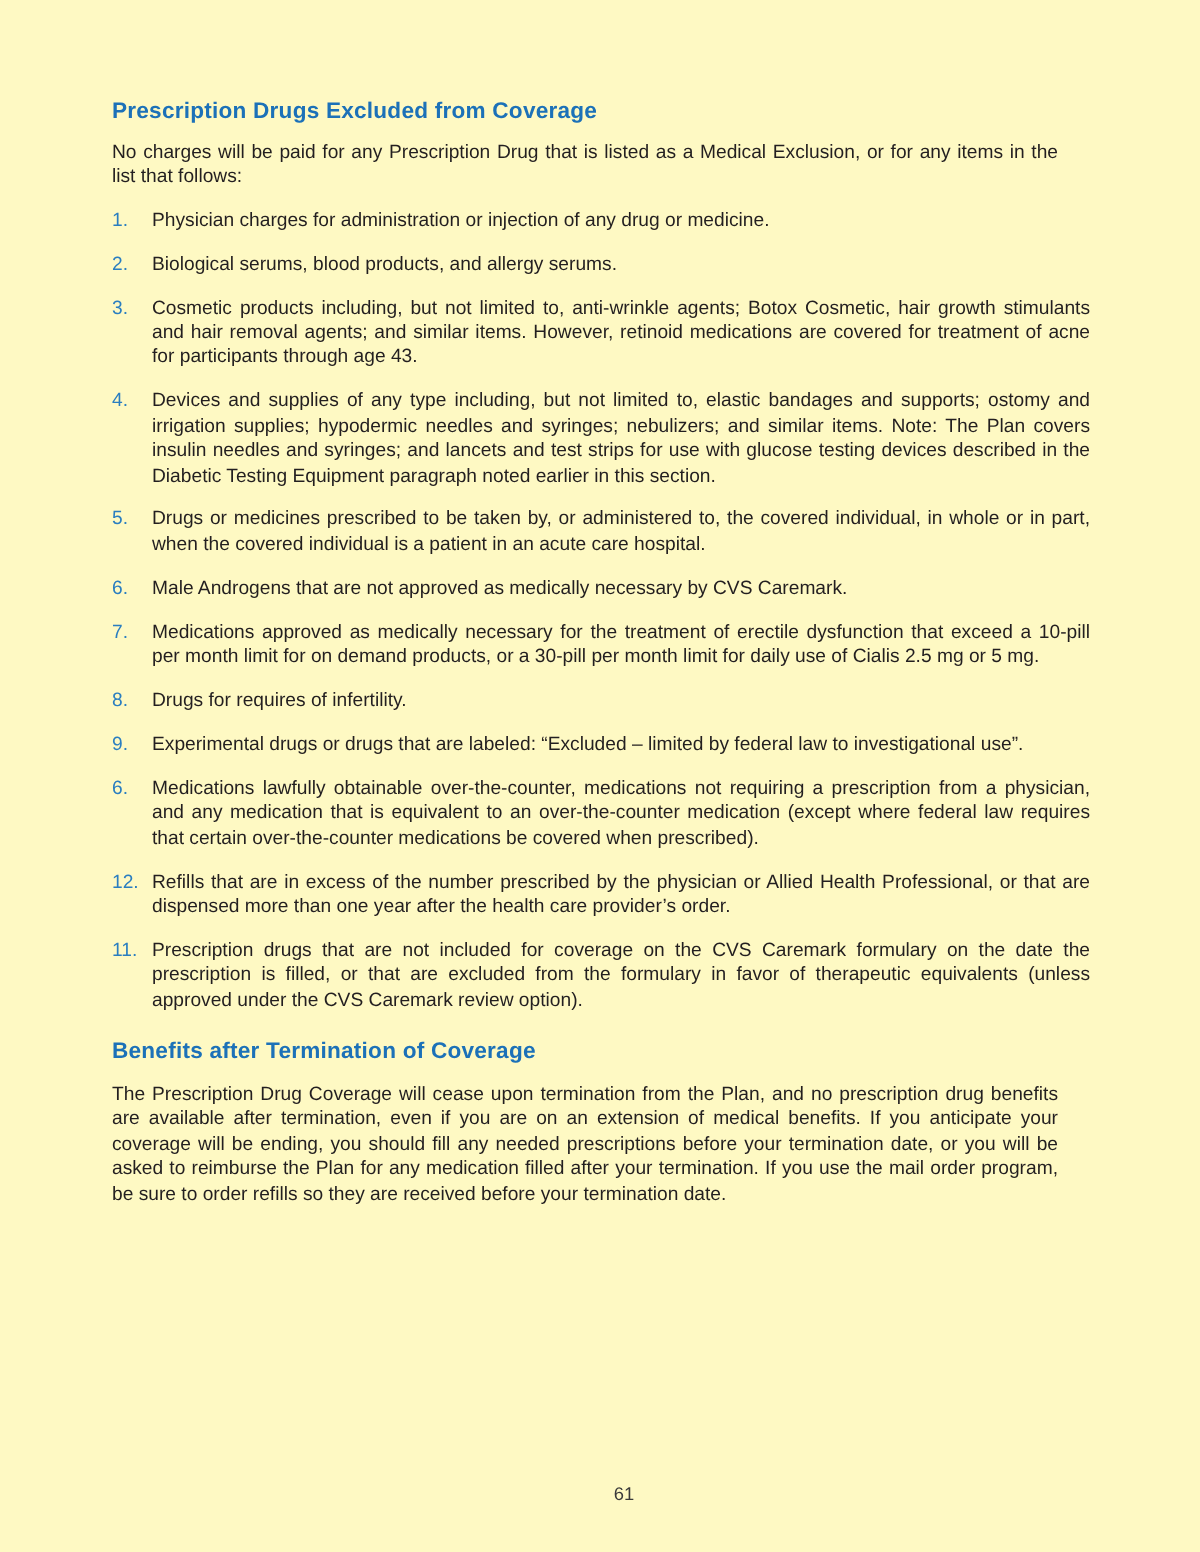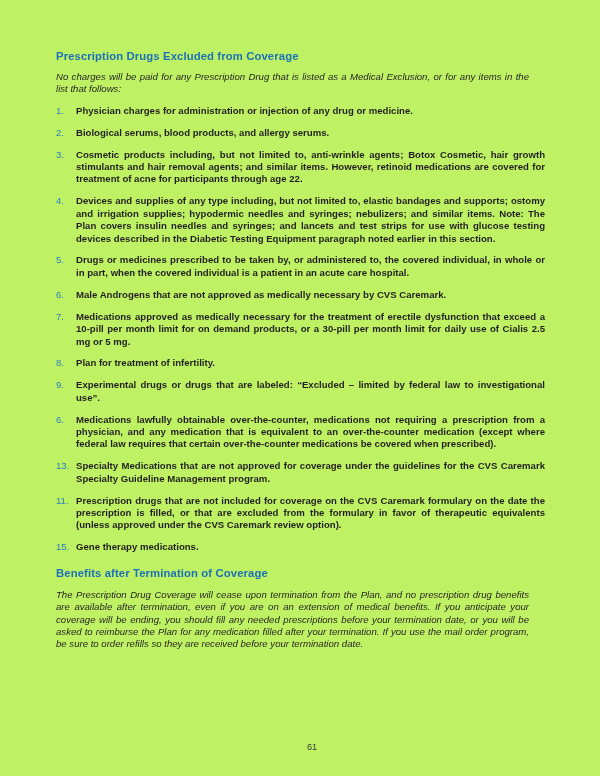--- a/index.html
+++ b/index.html
@@ -14,21 +14,21 @@
     font-family: "Liberation Sans", sans-serif;
     color: #231f20;
     overflow: hidden;
   }
   .page {
     position: absolute;
     left: 0;
     top: 0;
     width: 600px;
     height: 776px;
-    background: #bef264;
+    background: #fef9c3;
     box-sizing: border-box;
   }
   .content {
     position: absolute;
     left: 56px;
     top: 50px;
     width: 489px;
   }
   h2.section-heading {
     color: #1c71b8;
@@ -41,21 +41,20 @@
   h2.section-heading.second {
     margin-top: 13px;
     margin-bottom: 9px;
   }
   p.para {
     margin: 0 16px 9px 0;
     font-size: 9.6px;
     line-height: 12.4px;
     text-align: justify;
     color: #231f20;
-    font-style: italic;
   }
   p.para.last {
     margin-bottom: 0;
   }
   ol.excl-list {
     list-style: none;
     margin: 0;
     padding: 0;
   }
   ol.excl-list li.excl-item {
@@ -75,21 +74,20 @@
     left: 0;
     top: 0;
     width: 17px;
     text-align: left;
     color: #2a7ec0;
     font-size: 9.6px;
     line-height: 12.4px;
   }
   ol.excl-list li.excl-item .txt {
     display: block;
-    font-weight: bold;
   }
   .page-number {
     position: absolute;
     left: 12px;
     top: 742px;
     width: 600px;
     text-align: center;
     font-size: 9.2px;
     color: #3a3a3a;
     font-family: "Liberation Sans", sans-serif;
@@ -109,61 +107,57 @@
       <li class="excl-item">
         <span class="num">1.</span>
         <span class="txt">Physician charges for administration or injection of any drug or medicine.</span>
       </li>
       <li class="excl-item">
         <span class="num">2.</span>
         <span class="txt">Biological serums, blood products, and allergy serums.</span>
       </li>
       <li class="excl-item">
         <span class="num">3.</span>
-        <span class="txt">Cosmetic products including, but not limited to, anti-wrinkle agents; Botox Cosmetic, hair growth stimulants and hair removal agents; and similar items. However, retinoid medications are covered for treatment of acne for participants through age 22.</span>
+        <span class="txt">Cosmetic products including, but not limited to, anti-wrinkle agents; Botox Cosmetic, hair growth stimulants and hair removal agents; and similar items. However, retinoid medications are covered for treatment of acne for participants through age 43.</span>
       </li>
       <li class="excl-item">
         <span class="num">4.</span>
         <span class="txt">Devices and supplies of any type including, but not limited to, elastic bandages and supports; ostomy and irrigation supplies; hypodermic needles and syringes; nebulizers; and similar items. Note: The Plan covers insulin needles and syringes; and lancets and test strips for use with glucose testing devices described in the Diabetic Testing Equipment paragraph noted earlier in this section.</span>
       </li>
       <li class="excl-item">
         <span class="num">5.</span>
         <span class="txt">Drugs or medicines prescribed to be taken by, or administered to, the covered individual, in whole or in part, when the covered individual is a patient in an acute care hospital.</span>
       </li>
       <li class="excl-item">
         <span class="num">6.</span>
         <span class="txt">Male Androgens that are not approved as medically necessary by CVS Caremark.</span>
       </li>
       <li class="excl-item">
         <span class="num">7.</span>
         <span class="txt">Medications approved as medically necessary for the treatment of erectile dysfunction that exceed a 10-pill per month limit for on demand products, or a 30-pill per month limit for daily use of Cialis 2.5 mg or 5 mg.</span>
       </li>
       <li class="excl-item">
         <span class="num">8.</span>
-        <span class="txt">Plan for treatment of infertility.</span>
+        <span class="txt">Drugs for requires of infertility.</span>
       </li>
       <li class="excl-item">
         <span class="num">9.</span>
         <span class="txt">Experimental drugs or drugs that are labeled: “Excluded – limited by federal law to investigational use”.</span>
       </li>
       <li class="excl-item">
         <span class="num">6.</span>
         <span class="txt">Medications lawfully obtainable over-the-counter, medications not requiring a prescription from a physician, and any medication that is equivalent to an over-the-counter medication (except where federal law requires that certain over-the-counter medications be covered when prescribed).</span>
       </li>
       <li class="excl-item">
-        <span class="num">13.</span>
-        <span class="txt">Specialty Medications that are not approved for coverage under the guidelines for the CVS Caremark Specialty Guideline Management program.</span>
+        <span class="num">12.</span>
+        <span class="txt">Refills that are in excess of the number prescribed by the physician or Allied Health Professional, or that are dispensed more than one year after the health care provider’s order.</span>
       </li>
       <li class="excl-item">
         <span class="num">11.</span>
         <span class="txt">Prescription drugs that are not included for coverage on the CVS Caremark formulary on the date the prescription is filled, or that are excluded from the formulary in favor of therapeutic equivalents (unless approved under the CVS Caremark review option).</span>
-      </li>
-      <li class="excl-item">
-        <span class="num">15.</span>
-        <span class="txt">Gene therapy medications.</span>
       </li>
     </ol>
 
     <h2 class="section-heading second">Benefits after Termination of Coverage</h2>
 
     <p class="para last">The Prescription Drug Coverage will cease upon termination from the Plan, and no prescription drug benefits are available after termination, even if you are on an extension of medical benefits. If you anticipate your coverage will be ending, you should fill any needed prescriptions before your termination date, or you will be asked to reimburse the Plan for any medication filled after your termination. If you use the mail order program, be sure to order refills so they are received before your termination date.</p>
 
   </div>
 
   <div class="page-number">61</div>

